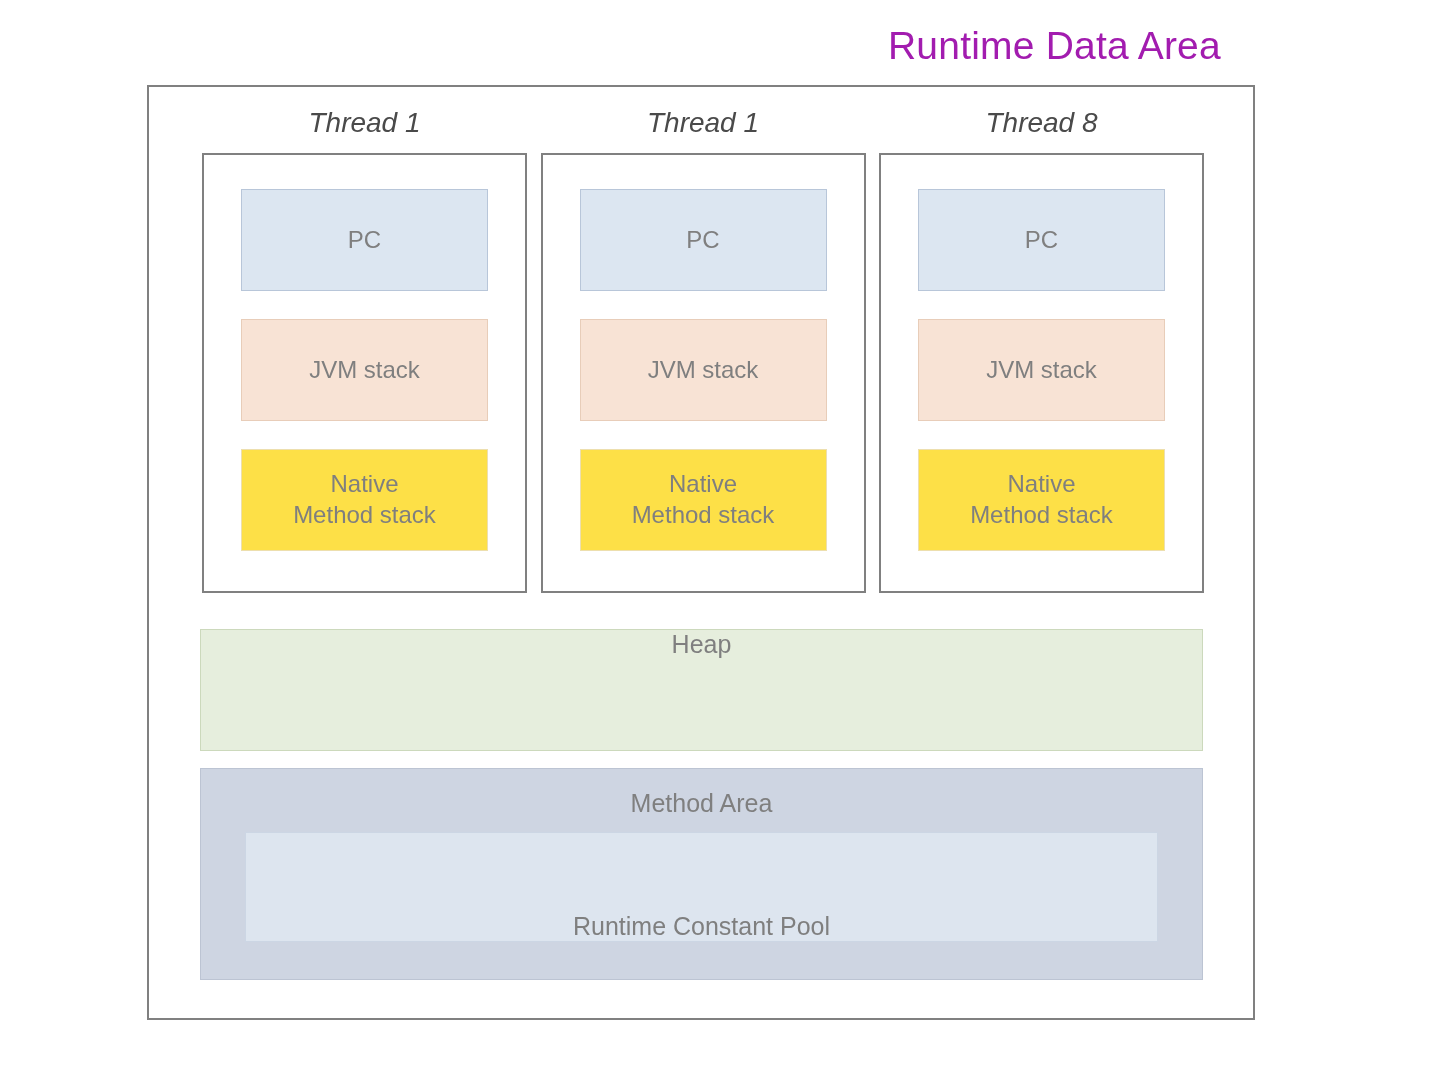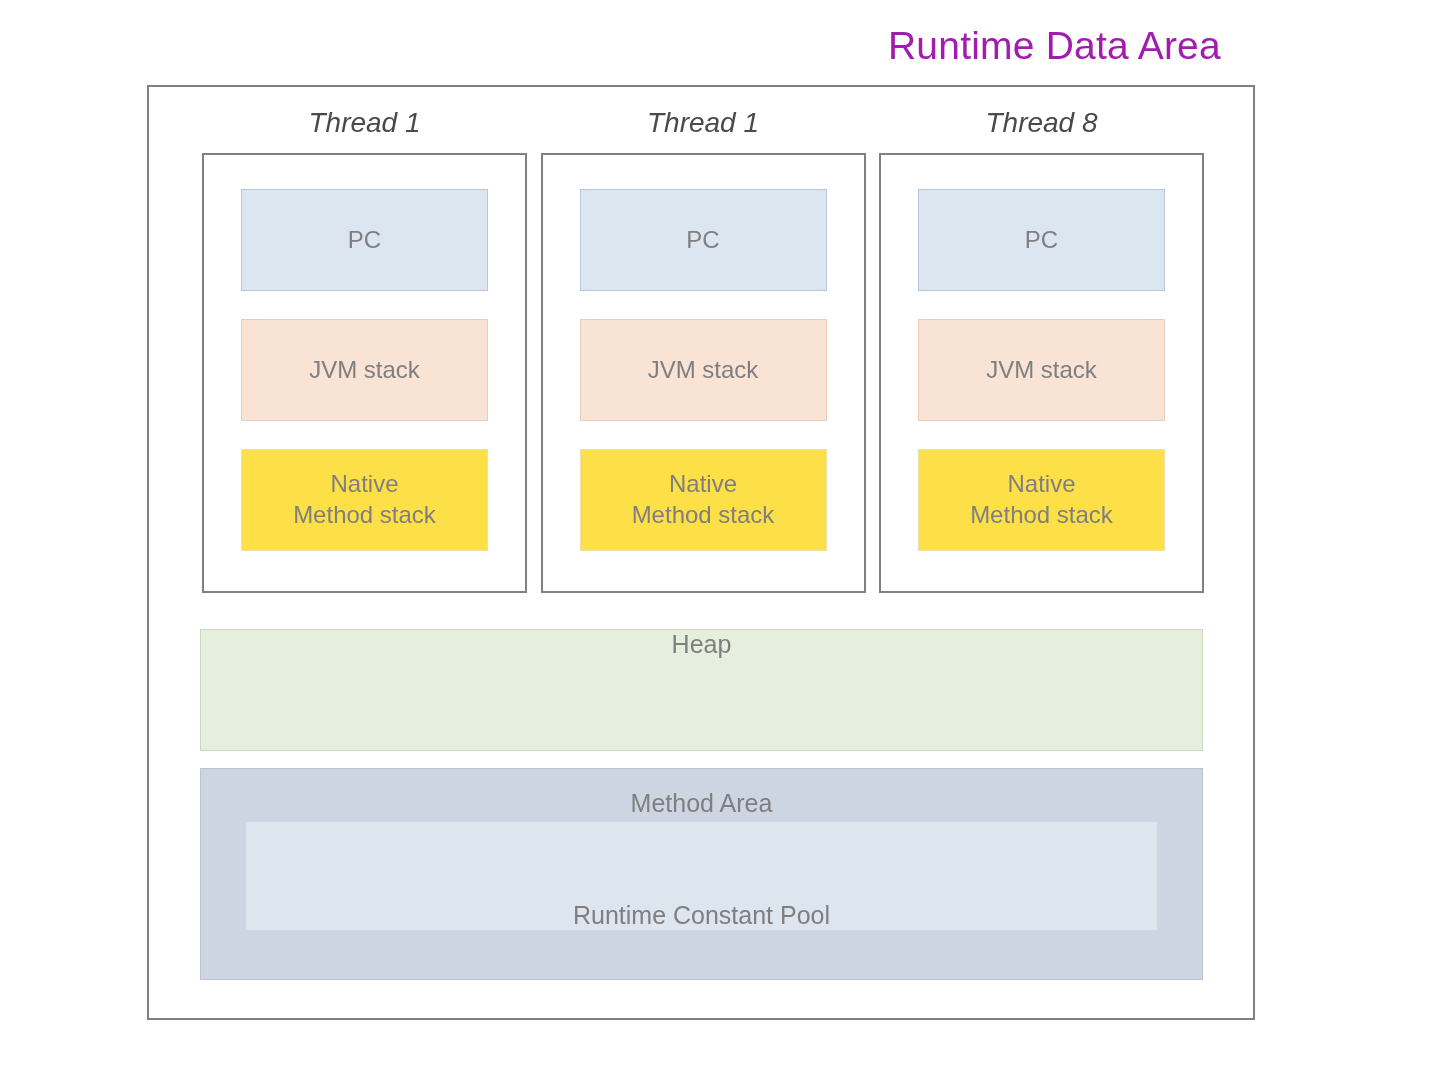--- a/index.html
+++ b/index.html
@@ -134,21 +134,21 @@
     border: 1px solid #bcc4d3;
     box-sizing: border-box;
     display: flex;
     flex-direction: column;
     align-items: center;
   }
   .method-area-label {
     font-size: 25px;
     color: #7f7f7f;
     margin-top: 22px;
-    margin-bottom: 5px;
+    margin-bottom: 16px;
     line-height: 1;
   }
   .constant-pool-box {
     width: 913px;
     height: 110px;
     background: #dde5ef;
     border: 1px solid #ccd6e4;
     box-sizing: border-box;
     display: flex;
     align-items: flex-end;

